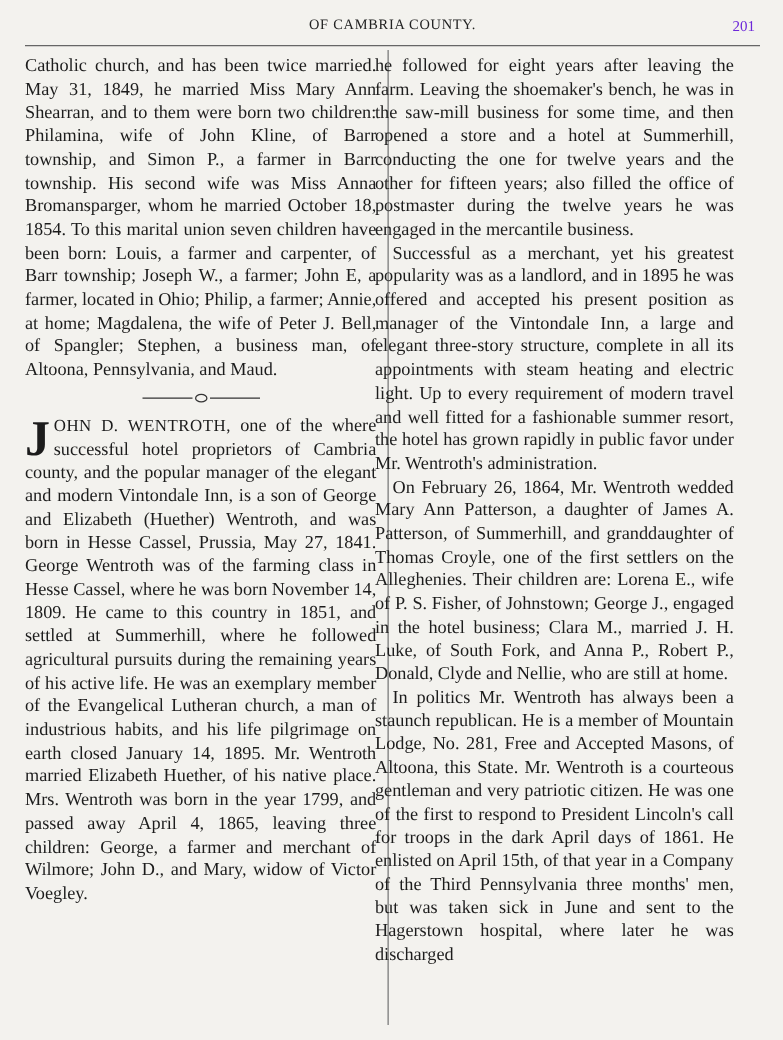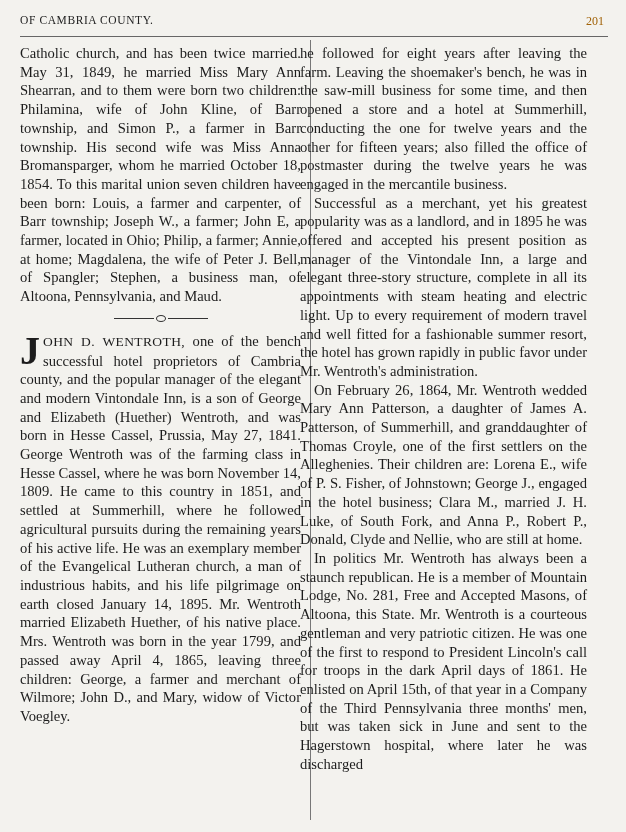--- a/index.html
+++ b/index.html
@@ -7,25 +7,25 @@
     width: 626px; height: 832px; overflow: hidden;
     background: #f3f2ee;
     font-family: "Liberation Serif", "DejaVu Serif", serif;
     color: #1c1c1c;
     position: relative;
   }
   .header {
     position: absolute; left: 20px; right: 18px; top: 12px; height: 18px;
   }
   .running-head {
-    position: absolute; left: 0; right: 0; 
+    position: absolute; left: 0; right: 0; text-align: center;
     font-size: 11.5px; letter-spacing: 0.6px; top: 2px; color: #222;
   }
   .page-number {
-    position: absolute; right: 4px; top: 2px; font-size: 12px; color: #a16207;
+    position: absolute; right: 4px; top: 2px; font-size: 12px; color: #6d28d9;
   }
   .rule {
     position: absolute; left: 20px; right: 18px; top: 36px; height: 1px; background: #666;
   }
   .col {
     position: absolute; top: 44px; width: 281px;
     font-size: 14.6px; line-height: 18.7px; text-align: justify;
   }
   .col-left { left: 20px; }
   .col-right { left: 300px; width: 287px; }
@@ -61,21 +61,21 @@
 <div class="col-divider"></div>
 
 <div class="col col-left">
   <p>Catholic church, and has been twice married. May 31, 1849, he married Miss Mary Ann Shearran, and to them were born two children: Philamina, wife of John Kline, of Barr township, and Simon P., a farmer in Barr township. His second wife was Miss Anna Bromansparger, whom he married October 18, 1854. To this marital union seven children have been born: Louis, a farmer and carpenter, of Barr township; Joseph W., a farmer; John E, a farmer, located in Ohio; Philip, a farmer; Annie, at home; Magdalena, the wife of Peter J. Bell, of Spangler; Stephen, a business man, of Altoona, Pennsylvania, and Maud.</p>
   <div class="ornament">
     <span class="line"></span>
     <span class="dot"></span>
     <span class="line"></span>
   </div>
   <p>
-    <span class="dropcap">J</span><span class="name-caps">OHN D. WENTROTH,</span><span> one of the bench</span>
+    <span class="dropcap">J</span><span class="name-caps">OHN D. WENTROTH,</span><span> one of the where</span>
     <span>successful hotel proprietors of Cambria county, and the popular manager of the elegant and modern Vintondale Inn, is a son of George and Elizabeth (Huether) Wentroth, and was born in Hesse Cassel, Prussia, May 27, 1841. George Wentroth was of the farming class in Hesse Cassel, where he was born November 14, 1809. He came to this country in 1851, and settled at Summerhill, where he followed agricultural pursuits during the remaining years of his active life. He was an exemplary member of the Evangelical Lutheran church, a man of industrious habits, and his life pilgrimage on earth closed January 14, 1895. Mr. Wentroth married Elizabeth Huether, of his native place. Mrs. Wentroth was born in the year 1799, and passed away April 4, 1865, leaving three children: George, a farmer and merchant of Wilmore; John D., and Mary, widow of Victor Voegley.</span>
   </p>
 </div>
 
 <div class="col col-right">
   <p>he followed for eight years after leaving the farm. Leaving the shoemaker's bench, he was in the saw-mill business for some time, and then opened a store and a hotel at Summerhill, conducting the one for twelve years and the other for fifteen years; also filled the office of postmaster during the twelve years he was engaged in the mercantile business.</p>
   <p class="indent">Successful as a merchant, yet his greatest popularity was as a landlord, and in 1895 he was offered and accepted his present position as manager of the Vintondale Inn, a large and elegant three-story structure, complete in all its appointments with steam heating and electric light. Up to every requirement of modern travel and well fitted for a fashionable summer resort, the hotel has grown rapidly in public favor under Mr. Wentroth's administration.</p>
   <p class="indent">On February 26, 1864, Mr. Wentroth wedded Mary Ann Patterson, a daughter of James A. Patterson, of Summerhill, and granddaughter of Thomas Croyle, one of the first settlers on the Alleghenies. Their children are: Lorena E., wife of P. S. Fisher, of Johnstown; George J., engaged in the hotel business; Clara M., married J. H. Luke, of South Fork, and Anna P., Robert P., Donald, Clyde and Nellie, who are still at home.</p>
   <p class="indent">In politics Mr. Wentroth has always been a staunch republican. He is a member of Mountain Lodge, No. 281, Free and Accepted Masons, of Altoona, this State. Mr. Wentroth is a courteous gentleman and very patriotic citizen. He was one of the first to respond to President Lincoln's call for troops in the dark April days of 1861. He enlisted on April 15th, of that year in a Company of the Third Pennsylvania three months' men, but was taken sick in June and sent to the Hagerstown hospital, where later he was discharged</p>
 </div>

